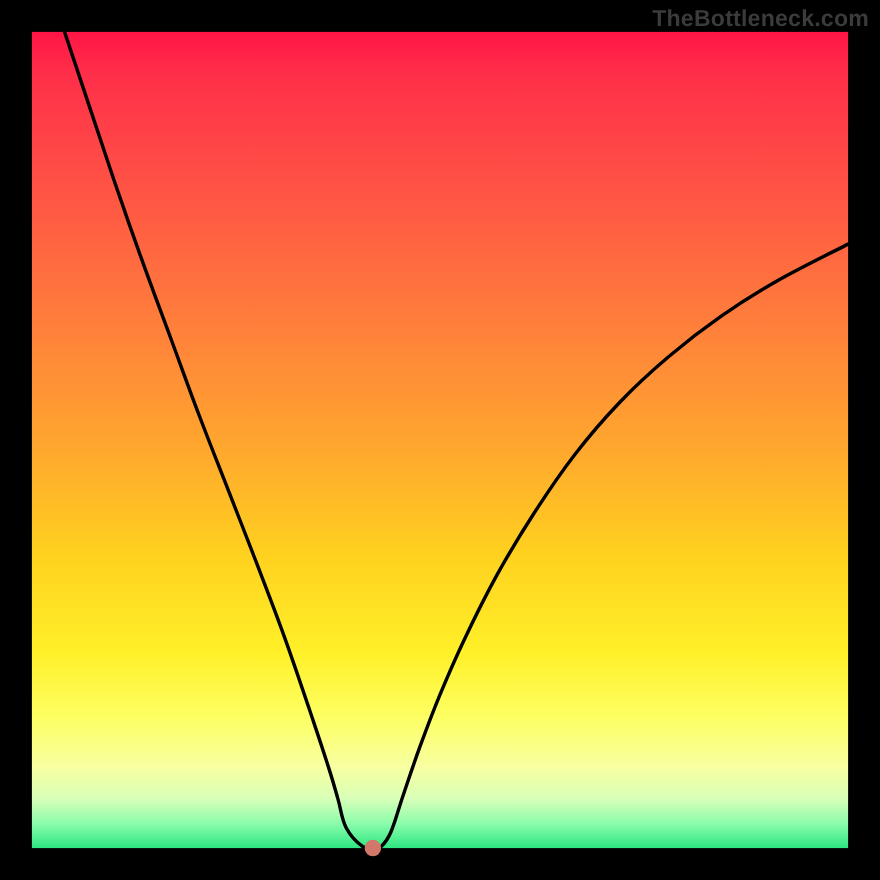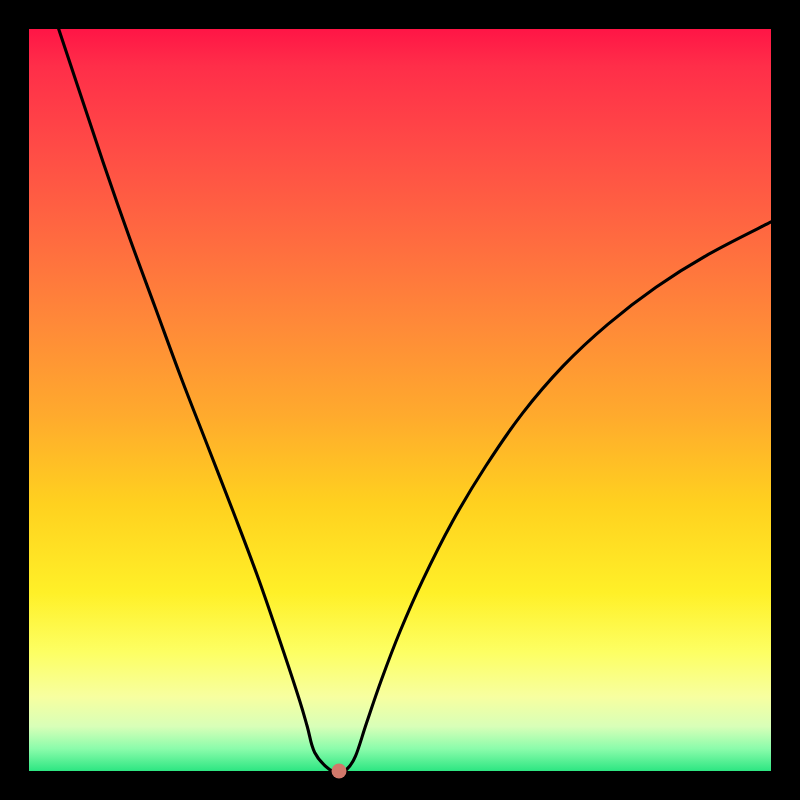--- a/index.html
+++ b/index.html
@@ -71,13 +71,14 @@
 </head>
 <body>
 
 <div class="frame">
   <div class="plot-area">
     <svg class="curve" viewBox="0 0 742 742" preserveAspectRatio="none">
       <path id="curve-path" fill="none" stroke="#000" stroke-width="3.1" stroke-linejoin="round" stroke-linecap="round" d="M 29.68 0.00 C 33.02 10.02, 40.22 31.61, 48.23 55.65 C 56.24 79.69, 64.85 106.18, 74.20 133.56 C 83.55 160.94, 90.82 181.72, 100.17 207.76 C 109.52 233.80, 116.79 252.87, 126.14 278.25 C 135.49 303.63, 142.76 324.03, 152.11 348.74 C 161.46 373.45, 168.73 391.48, 178.08 415.52 C 187.43 439.56, 194.70 457.86, 204.05 482.30 C 213.40 506.74, 220.67 525.26, 230.02 551.31 C 239.37 577.35, 248.64 605.22, 255.99 626.99 C 263.34 648.76, 266.82 659.56, 270.83 672.25 C 274.84 684.94, 275.58 688.26, 278.25 697.48 C 280.92 706.70, 281.66 715.70, 285.67 723.45 C 289.68 731.20, 296.10 737.18, 300.51 740.52 C 304.92 743.85, 307.08 742.00, 310.16 742.00 C 313.23 742.00, 314.64 743.19, 317.58 740.52 C 320.51 737.84, 322.87 735.57, 326.48 727.16 C 330.09 718.75, 332.94 707.53, 337.61 693.77 C 342.28 680.01, 346.44 667.16, 352.45 650.73 C 358.46 634.31, 363.65 620.27, 371.00 602.50 C 378.35 584.74, 383.91 571.68, 393.26 552.05 C 402.61 532.41, 411.59 514.00, 422.94 493.43 C 434.29 472.86, 443.64 457.41, 456.33 437.78 C 469.02 418.15, 479.41 402.52, 493.43 384.36 C 507.45 366.19, 518.88 352.90, 534.24 336.87 C 549.60 320.84, 562.06 309.47, 578.76 295.32 C 595.46 281.16, 608.96 270.77, 626.99 258.22 C 645.02 245.66, 658.23 237.32, 678.93 225.57 C 699.63 213.81, 730.65 198.80, 742.00 192.92"></path>
     </svg>
     <div class="dot" id="marker-dot" style="left: 310.156px; top: 742px;"></div>
   </div>
+  <div class="watermark">TheBottleneck.com</div>
 </div>
 
 </body></html>

